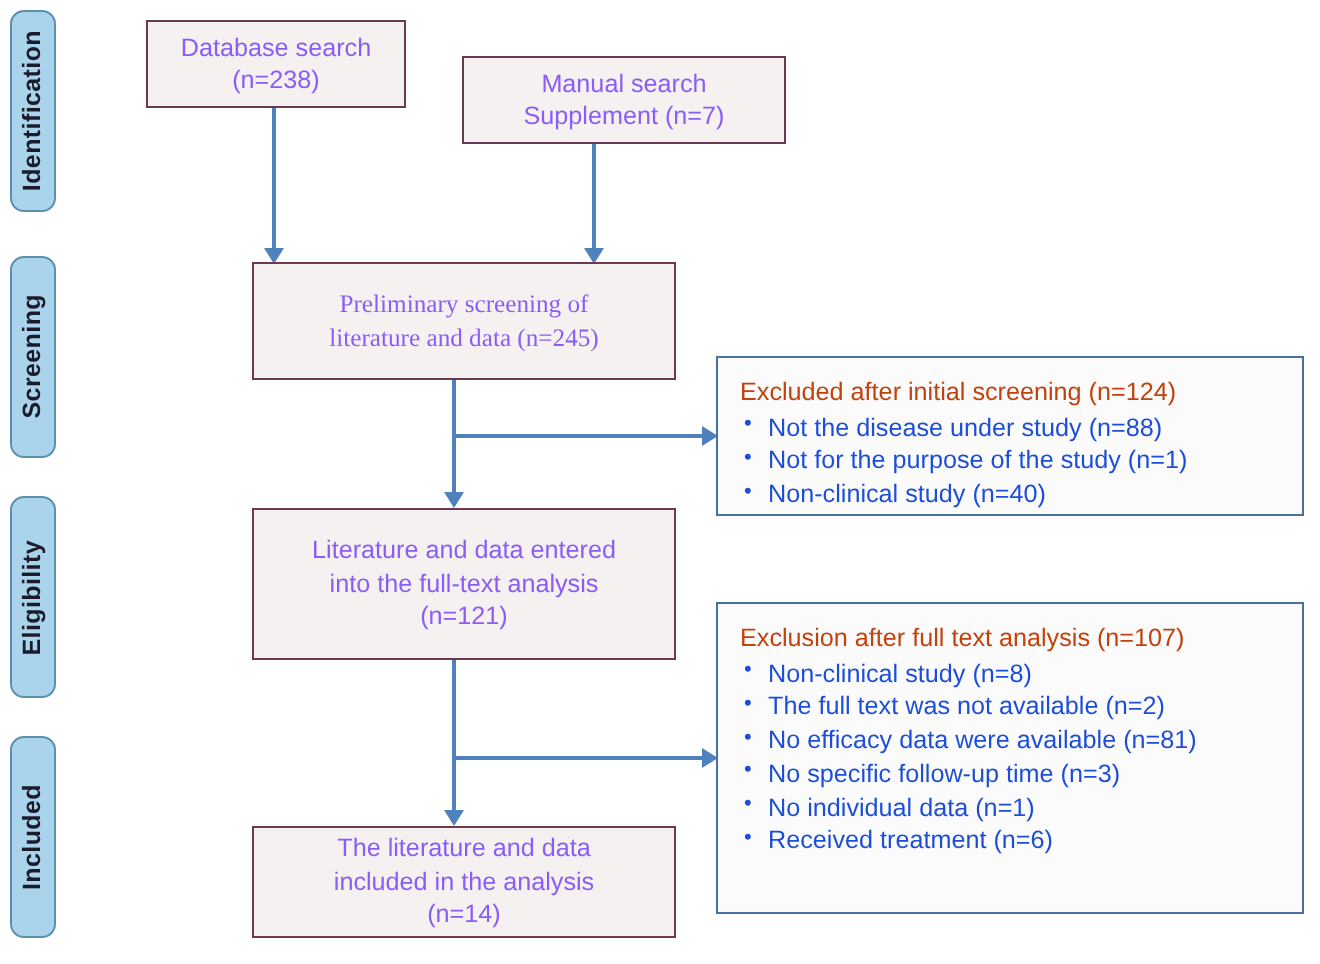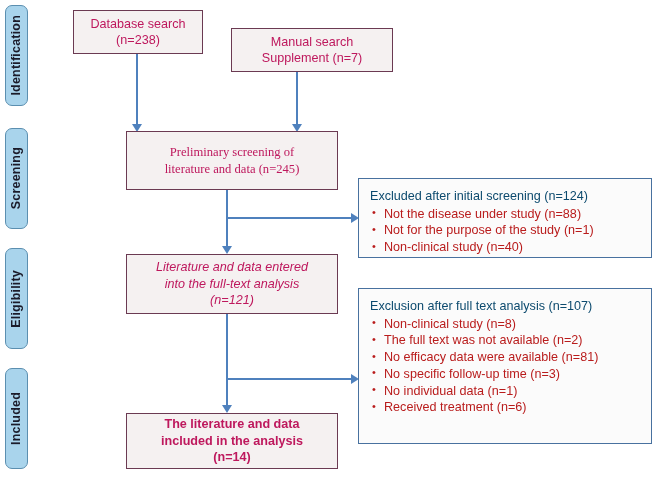--- a/index.html
+++ b/index.html
@@ -46,49 +46,49 @@
     box-sizing: border-box;
     background: #f5f1f1;
     border: 1.6px solid #6b3a52;
     display: flex;
     align-items: center;
     justify-content: center;
     text-align: center;
   }
   .flow-box .box-text {
     font-size: 12.6px;
-    color: #be185d;
+    color: #8b5cf6;
     line-height: 1.30;
     padding: 0 5px;
     white-space: pre-line;
   }
 
   
   .excl-box {
     position: absolute;
     box-sizing: border-box;
     background: #fbfbfb;
     border: 1.5px solid #48719f;
     padding: 9px 8px 8px 11px;
   }
   .excl-title {
     font-size: 12.6px;
-    color: #0c4a6e;
+    color: #c2410c;
     line-height: 1.33;
     margin-bottom: 1px;
     white-space: nowrap;
   }
   .excl-list {
     list-style: none;
     margin: 0;
     padding: 0;
   }
   .excl-list li {
     font-size: 12.6px;
-    color: #b91c1c;
+    color: #1d4ed8;
     line-height: 1.33;
     position: relative;
     padding-left: 14px;
     white-space: nowrap;
   }
   .excl-list li::before {
     content: "\2022";
     position: absolute;
     left: 2px;
     top: -0.5px;
@@ -167,42 +167,42 @@
   <div class="flow-box" style="left:231px; top:28px; width:162px; height:44px;">
     <span class="box-text">Manual search
 Supplement  (n=7)</span>
   </div>
 
   <div class="flow-box" style="left:126px; top:131px; width:212px; height:59px;font-family:Liberation Serif, serif;">
     <span class="box-text">Preliminary screening of
 literature and data  (n=245)</span>
   </div>
 
-  <div class="flow-box" style="left:126px; top:254px; width:212px; height:60px;font-style:italic;">
+  <div class="flow-box" style="left:126px; top:254px; width:212px; height:76px;">
     <span class="box-text">Literature and data entered
 into the full-text analysis
 (n=121)</span>
   </div>
 
-  <div class="flow-box" style="left:126px; top:413px; width:212px; height:56px;font-weight:bold;">
+  <div class="flow-box" style="left:126px; top:413px; width:212px; height:56px;">
     <span class="box-text">The literature and data
 included in the analysis
 (n=14)</span>
   </div>
 
   <div class="excl-box" style="left:358px; top:178px; width:294px; height:80px;">
     <div class="excl-title">Excluded after initial screening  (n=124)</div>
     <ul class="excl-list">
       <li>Not the disease under study  (n=88)</li>
       <li>Not for the purpose of the study  (n=1)</li>
       <li>Non-clinical study  (n=40)</li>
     </ul>
   </div>
 
-  <div class="excl-box" style="left:358px; top:288px; width:294px; height:156px;">
+  <div class="excl-box" style="left:358px; top:301px; width:294px; height:156px;">
     <div class="excl-title">Exclusion after full text analysis  (n=107)</div>
     <ul class="excl-list">
       <li>Non-clinical study  (n=8)</li>
       <li>The full text was not available  (n=2)</li>
       <li>No efficacy data were available  (n=81)</li>
       <li>No specific follow-up time  (n=3)</li>
       <li>No individual data  (n=1)</li>
       <li>Received treatment  (n=6)</li>
     </ul>
   </div>

